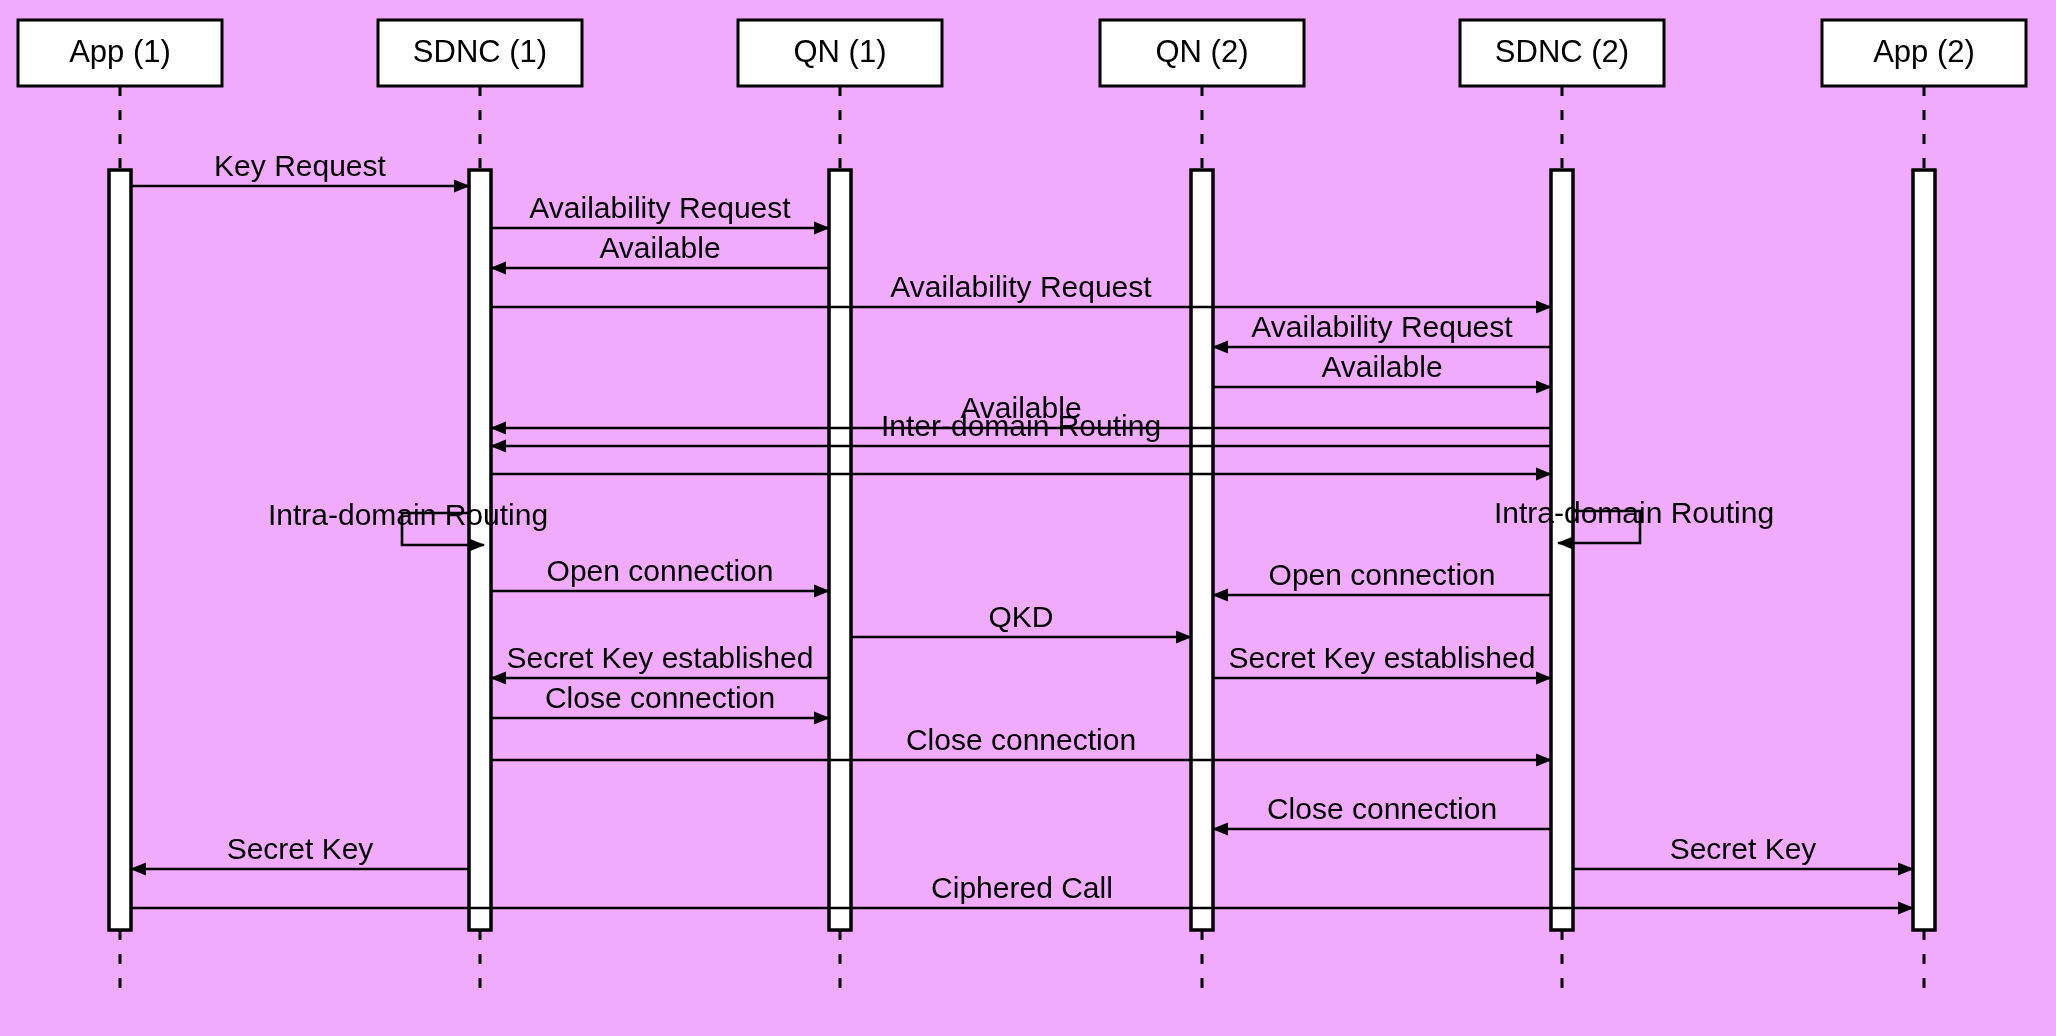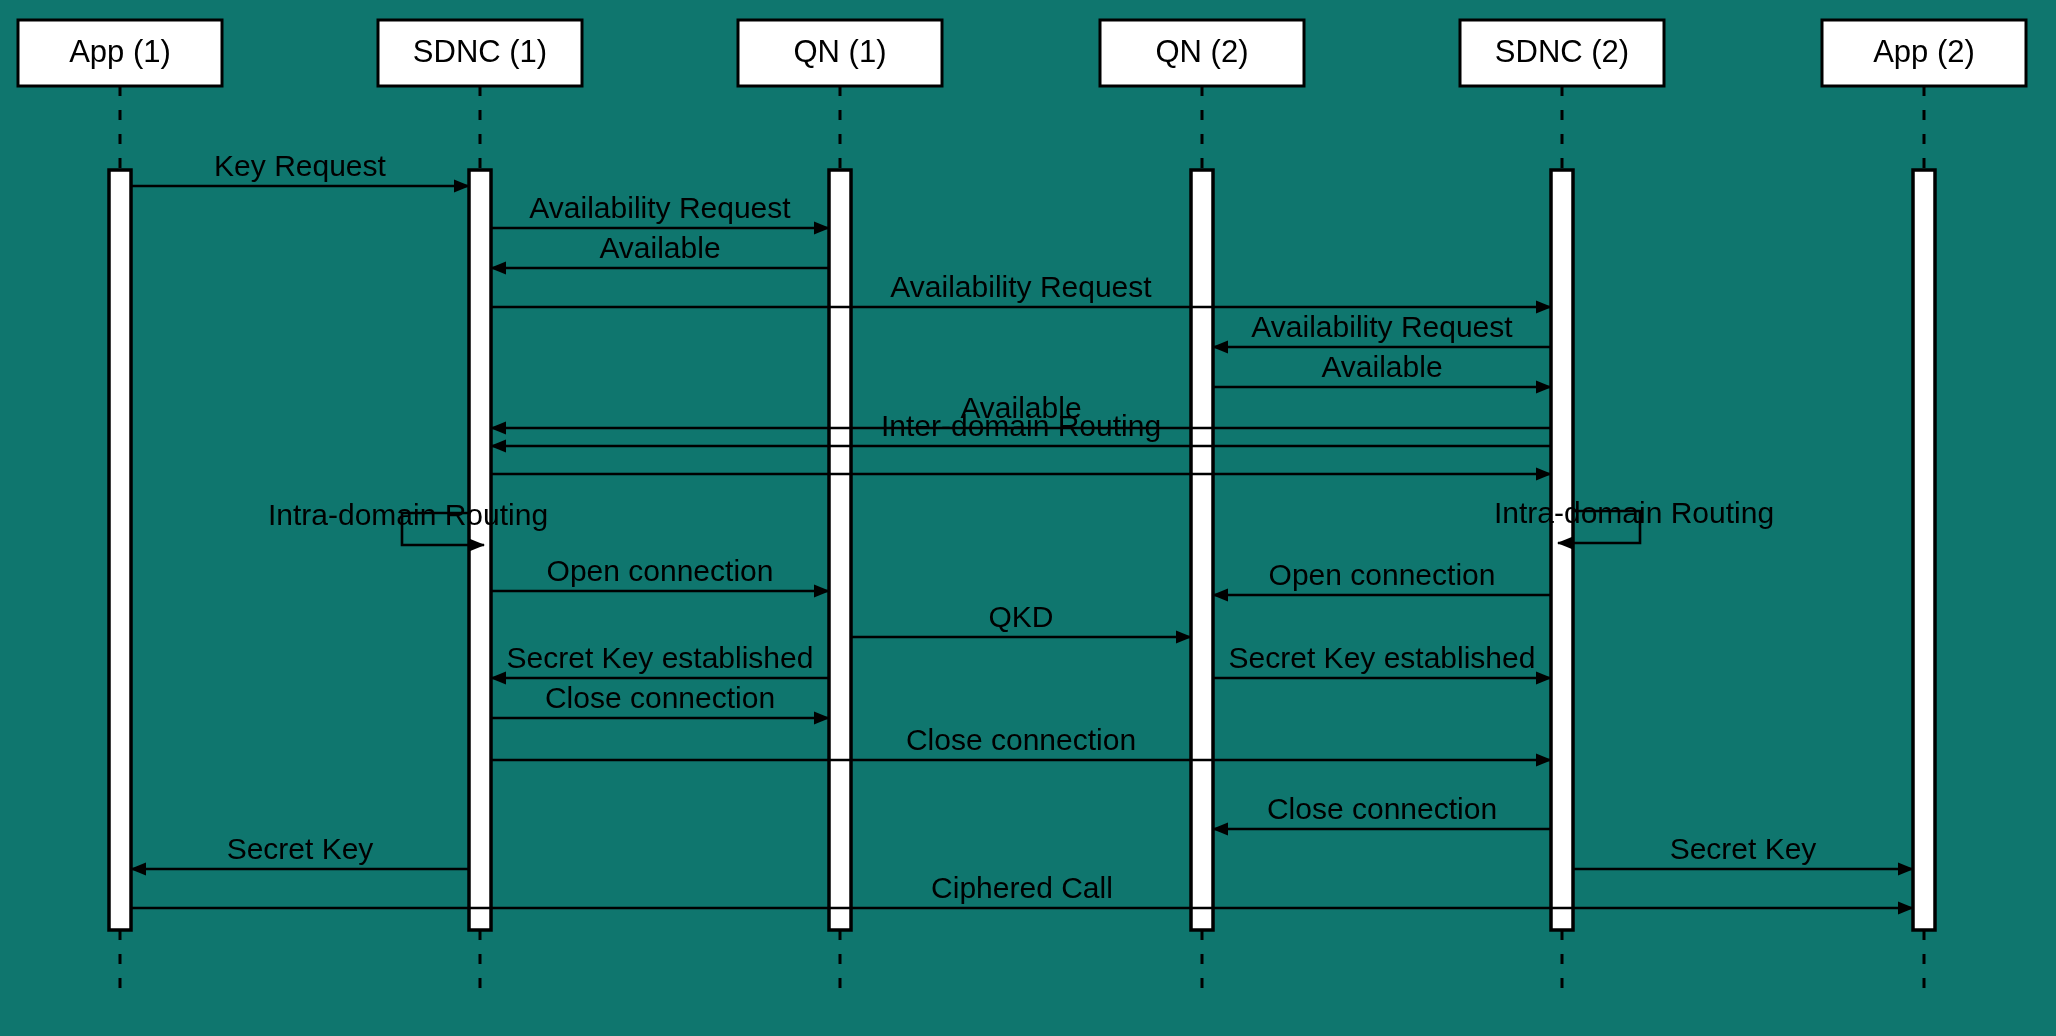--- a/index.html
+++ b/index.html
@@ -10,21 +10,21 @@
   body {
     width: 2056px;
     height: 1036px;
     font-family: "Liberation Sans", sans-serif;
     overflow: hidden;
   }
   #diagram-root {
     position: relative;
     width: 2056px;
     height: 1036px;
-    background: #0f766e;
+    background: #f0abfc;
   }
   svg#sequence-canvas {
     display: block;
     width: 2056px;
     height: 1036px;
   }
   .lifeline-dash {
     stroke: #000000;
     stroke-width: 3;
     stroke-dasharray: 10 14;

